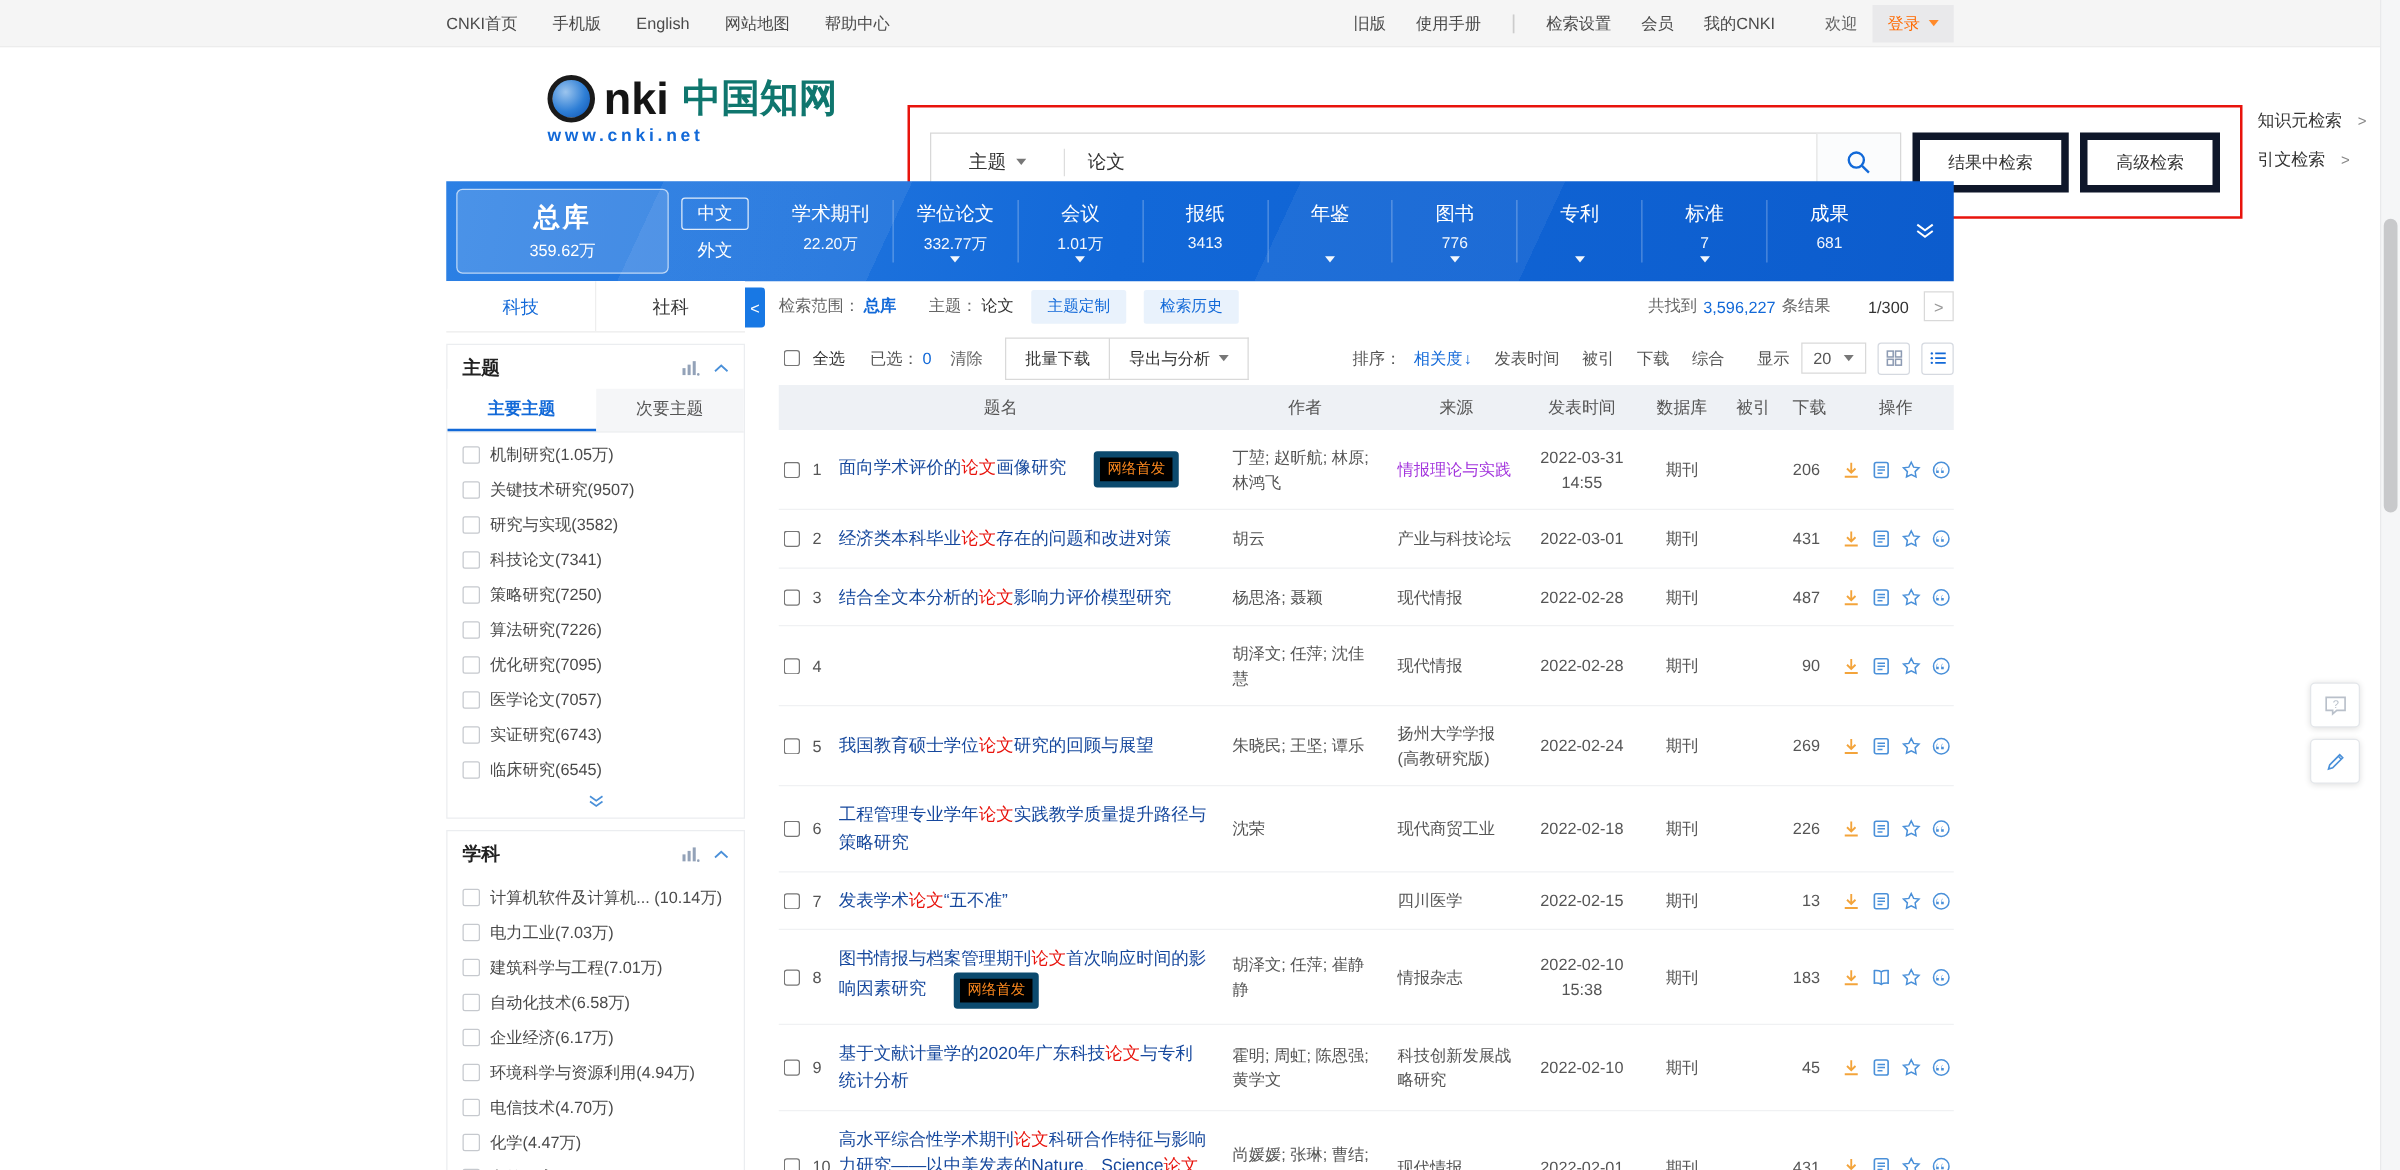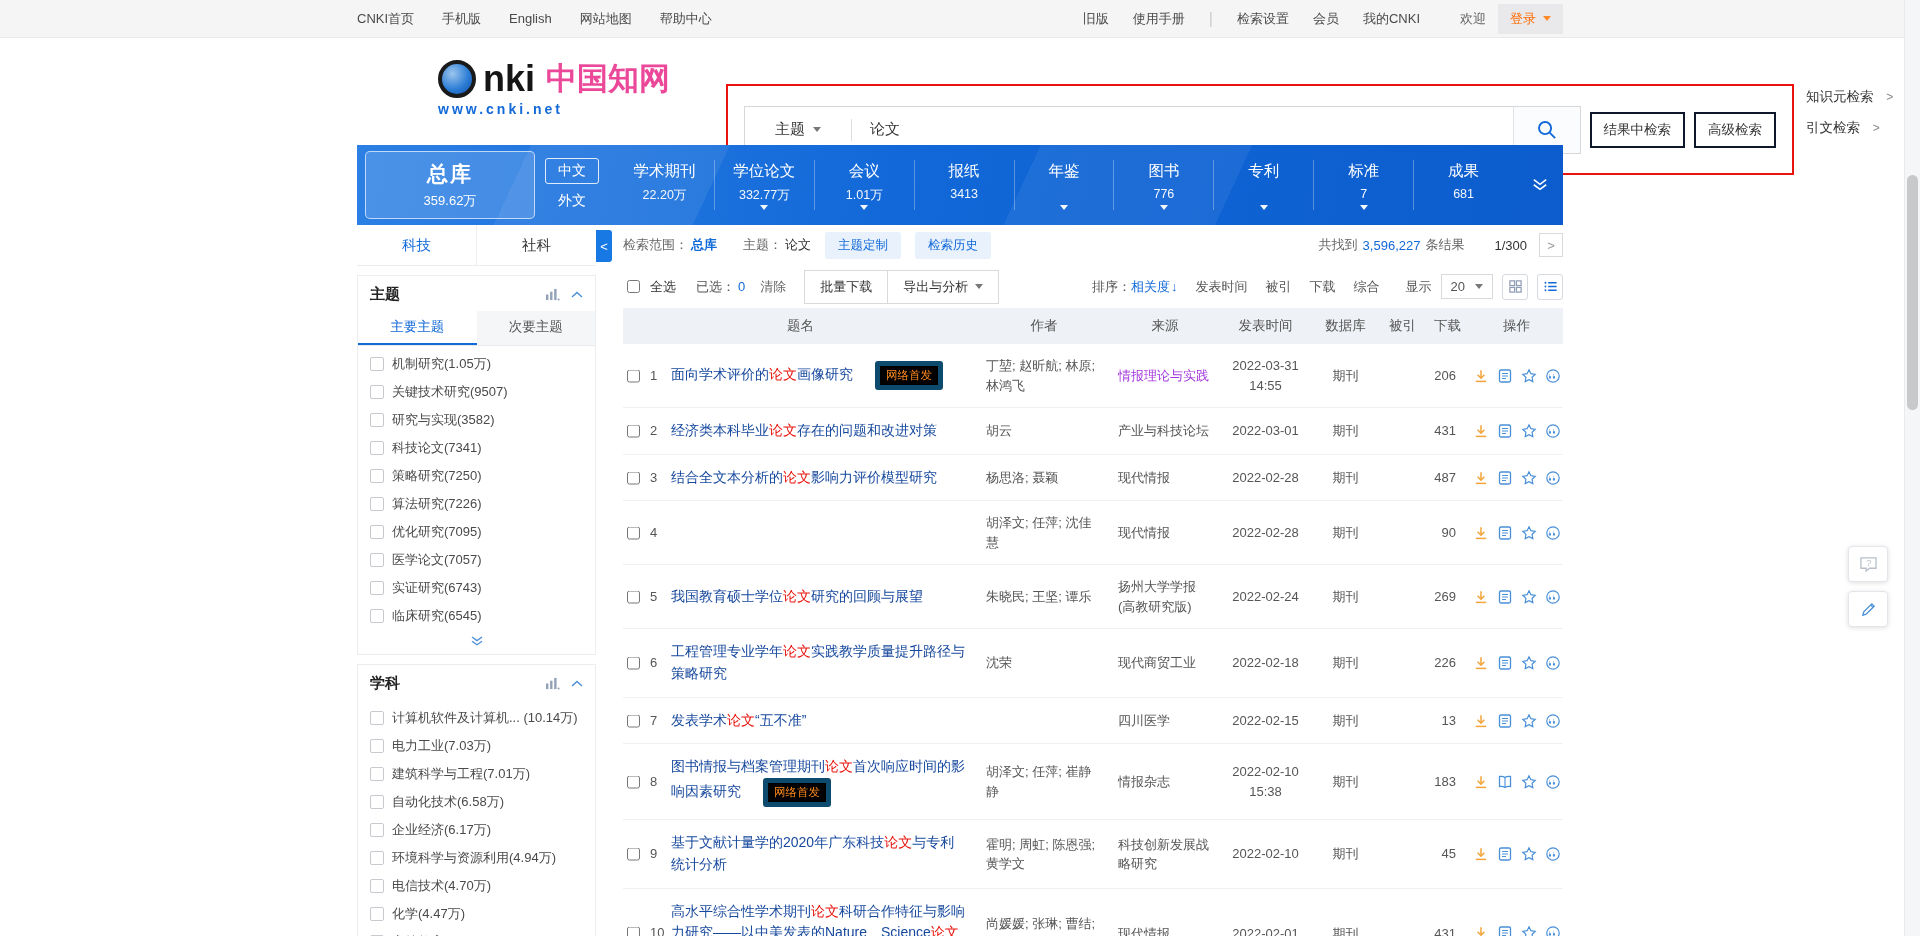--- a/index.html
+++ b/index.html
@@ -22,31 +22,31 @@
   .caret-o{width:0;height:0;border-left:4px solid transparent;border-right:4px solid transparent;border-top:5px solid #ff8a2a}
   .caret-d{width:0;height:0;border-left:4px solid transparent;border-right:4px solid transparent;border-top:5px solid #777;display:inline-block;margin-left:7px;vertical-align:2px}
 
   
   .header{height:107px;background:#fff;position:relative}
   .logo{position:absolute;left:438px;top:20px;cursor:pointer}
   .lrow{display:flex;align-items:center;gap:7px}
   .globe{width:38px;height:38px;border-radius:50%;box-sizing:border-box;border:4px solid #1a1a1a;
          background:radial-gradient(circle at 35% 32%,#9cc5ee,#2f7fd6 55%,#0b4fae)}
   .logo-latin{font-size:36px;font-weight:900;color:#151515;letter-spacing:0;line-height:1}
-  .logo-cn{font-size:31px;font-weight:bold;color:#ec4899;font-family:"Liberation Serif","DejaVu Serif",serif;margin-left:4px}
+  .logo-cn{font-size:31px;font-weight:bold;color:#0f766e;font-family:"Liberation Serif","DejaVu Serif",serif;margin-left:4px}
   .logo-url{text-align:center;font-size:14px;color:#1269d8;letter-spacing:3px;margin-top:2px;font-weight:bold}
 
   .redbox{position:absolute;left:726px;top:46px;width:1068px;height:91px;border:2px solid #e8130c;
           box-sizing:border-box;display:flex;align-items:center;padding:0 16px;gap:9px;background:transparent}
   .sbar{flex:1;height:48px;border:1px solid #d8d8d8;background:#fff;display:flex;align-items:center;box-sizing:border-box}
   .sfield{width:106px;display:flex;justify-content:center;align-items:center;gap:8px;font-size:15px;color:#333;cursor:pointer;flex:none}
   .sdiv{width:1px;height:22px;background:#ddd;flex:none}
   .sinput{flex:1;min-width:0;border:none;outline:none;font-size:15px;padding:0 18px;color:#333;background:transparent;font-family:inherit}
   .sbtn{width:66px;height:100%;border-left:1px solid #e4e4e4;background:#fbfcfd;display:flex;align-items:center;justify-content:center;cursor:pointer;flex:none}
-  .hbtn{height:36px;padding:0 12px;background:#fff;border:2px solid #0f172a;font-size:13.5px;color:#333;
+  .hbtn{height:48px;padding:0 23px;background:#fff;border:6px solid #0f172a;font-size:13.5px;color:#333;
         display:flex;align-items:center;cursor:pointer;white-space:nowrap;box-sizing:border-box}
   .side-links{position:absolute;left:1806px;top:50px;display:flex;flex-direction:column;gap:13px}
   .slink{font-size:13.5px;color:#333;white-space:nowrap}
   .slink .arr{color:#888;margin-left:9px;font-size:12px}
 
   
   .navbar{height:80px;background:linear-gradient(100deg,#2c80e4 0%,#1268d8 45%,#0c5ccd 100%);
           display:flex;align-items:center;position:relative;overflow:hidden}
   .navbar::after{content:"";position:absolute;inset:0;pointer-events:none;
     background:linear-gradient(115deg,transparent 14%,rgba(255,255,255,.07) 14%,rgba(255,255,255,.07) 30%,transparent 30%,transparent 55%,rgba(255,255,255,.06) 55%,rgba(255,255,255,.06) 72%,transparent 72%)}
@@ -74,21 +74,21 @@
   .stab+.stab{border-left:1px solid #eee}
   .collapse{position:absolute;right:-16px;top:5px;width:16px;height:32px;background:#1878e4;color:#fff;
             display:flex;align-items:center;justify-content:center;border-radius:0 3px 3px 0;font-size:13px;cursor:pointer}
   .panel{border:1px solid #ebedf0;margin-top:9px;background:#fff}
   .phead{display:flex;align-items:center;justify-content:space-between;padding:9px 12px 7px}
   .ptitle{font-size:15px;font-weight:bold;color:#222}
   .picons{display:flex;gap:11px;align-items:center}
   .picons span{display:inline-flex;cursor:pointer}
   .ptabs{display:flex;border-bottom:1px solid #e8eaed}
   .ptab{flex:1;text-align:center;font-size:13.5px;padding:7px 0;color:#555;background:#f5f6f8;cursor:pointer;border-bottom:2px solid transparent}
-  .ptab.active{color:#1269d8;background:#fff;border-bottom:2px solid #1269d8;font-weight:normal}
+  .ptab.active{color:#1269d8;background:#fff;border-bottom:2px solid #1269d8;font-weight:bold}
   .plist{padding:4px 0 2px}
   .fitem{display:flex;align-items:center;gap:8px;padding:5px 12px;font-size:13px;color:#4a4a4a;cursor:pointer}
   .fitem-t{white-space:nowrap;overflow:hidden;text-overflow:ellipsis}
   .cb{width:12px;height:12px;border:1px solid #c6c9ce;border-radius:2px;background:#fff;flex:none}
   .pfoot{display:flex;justify-content:center;padding:4px 0 8px;cursor:pointer}
 
   
   .results{flex:1;margin-left:27px;min-width:0}
   .frow{height:40px;display:flex;align-items:center;font-size:13px;color:#666}
   .scope-v{color:#1269d8;font-weight:bold;margin:0 26px 0 3px}
@@ -438,21 +438,21 @@
         <span>全选</span>
       </label>
       <span class="sel-lbl">已选：</span>
         <span class="sel-num">0</span>
       <a class="clear">清除</a>
       <div class="btn-group">
         <a class="gbtn">批量下载</a>
         <a class="gbtn"><span>导出与分析</span><i class="caret-d"></i></a>
       </div>
       <span class="tspacer"></span>
-      <span style="">排序：</span>
+      <span style="margin-right:10px">排序：</span>
       <span id="sorts">
           <a class="sort active">相关度<span class="sarr">↓</span></a>
           <a class="sort">发表时间</a>
           <a class="sort">被引</a>
           <a class="sort">下载</a>
           <a class="sort">综合</a>
         </span>
       <div class="show">
         <span>显示</span>
         <span class="show-sel">

